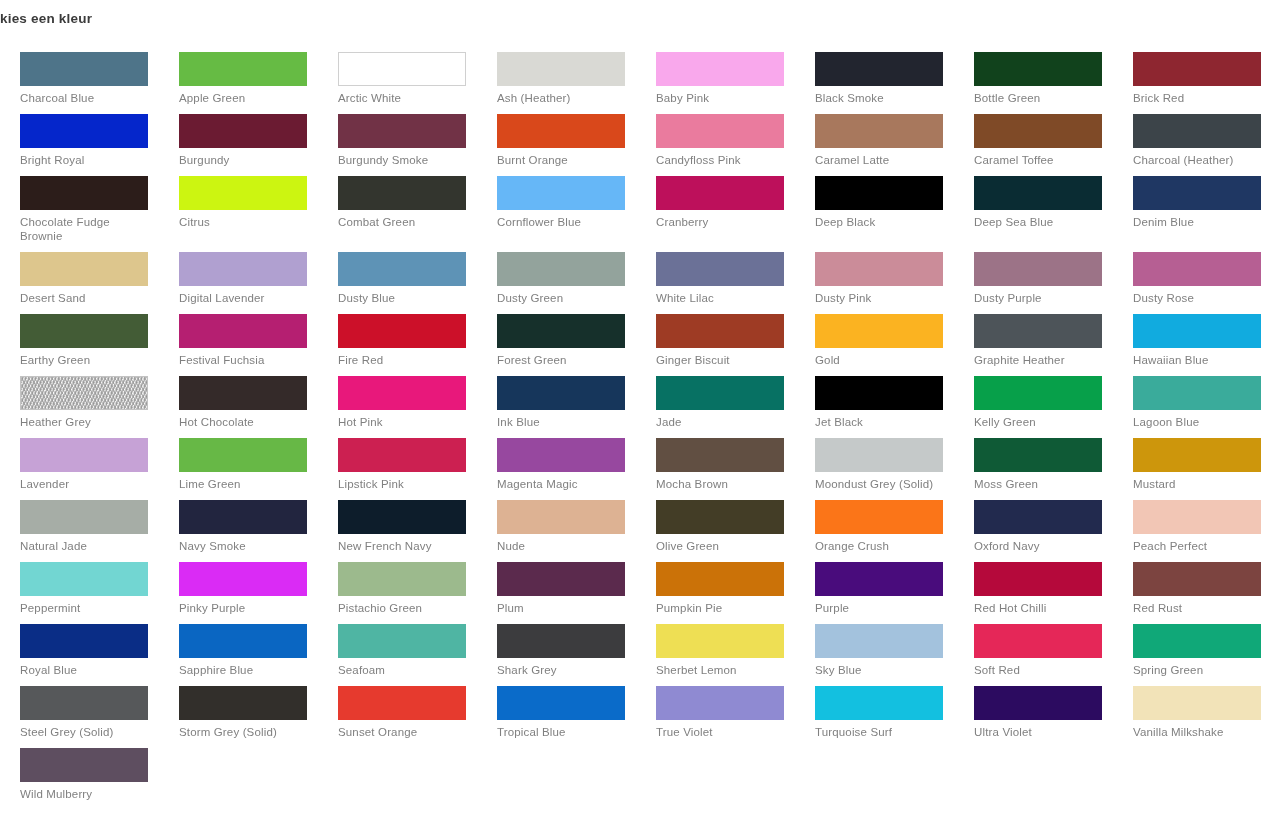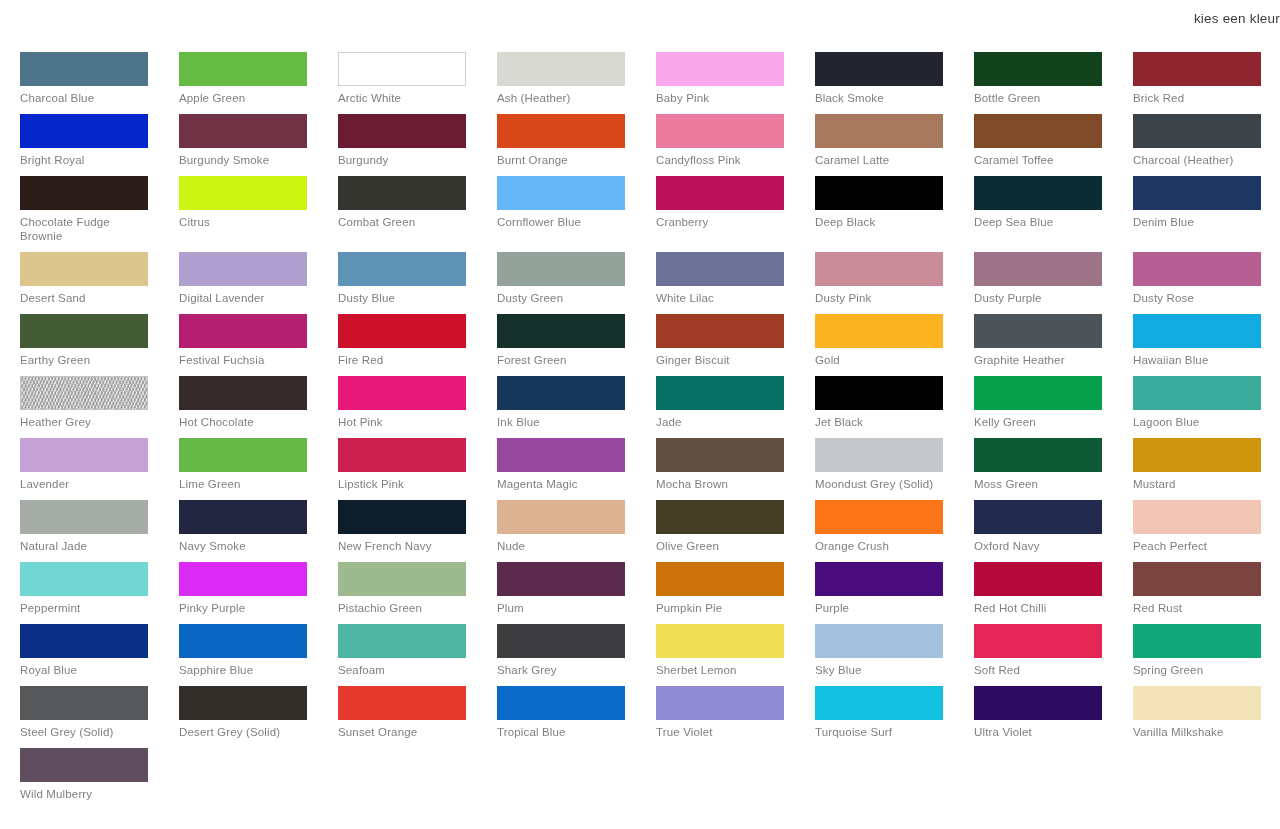--- a/index.html
+++ b/index.html
@@ -11,23 +11,23 @@
   body {
     width: 1280px;
     height: 829px;
     overflow: hidden;
     font-family: "Liberation Sans", sans-serif;
     color: #7a7a7a;
     position: relative;
   }
 
   #page-title {
-    text-align: right;
+    text-align: left;
     font-size: 13.5px;
-    font-weight: normal;
+    font-weight: bold;
     color: #3b3b3b;
     letter-spacing: 0.2px;
     padding-top: 10px;
     height: 18px;
     line-height: 18px;
   }
 
   #swatch-grid {
     position: absolute;
     left: 20px;
@@ -109,28 +109,28 @@
     </div>
     <div class="swatch-cell">
       <span class="swatch-chip" style="background-color: rgb(142, 38, 48); border-color: rgb(142, 38, 48);"></span>
       <div class="swatch-label">Brick Red</div>
     </div>
     <div class="swatch-cell">
       <span class="swatch-chip" style="background-color: rgb(5, 38, 203); border-color: rgb(5, 38, 203);"></span>
       <div class="swatch-label">Bright Royal</div>
     </div>
     <div class="swatch-cell">
+      <span class="swatch-chip" style="background-color: rgb(107, 27, 50); border-color: rgb(107, 27, 50);"></span>
+      <div class="swatch-label">Burgundy</div>
+    </div>
+    <div class="swatch-cell">
       <span class="swatch-chip" style="background-color: rgb(113, 50, 70); border-color: rgb(113, 50, 70);"></span>
       <div class="swatch-label">Burgundy Smoke</div>
     </div>
     <div class="swatch-cell">
-      <span class="swatch-chip" style="background-color: rgb(107, 27, 50); border-color: rgb(107, 27, 50);"></span>
-      <div class="swatch-label">Burgundy</div>
-    </div>
-    <div class="swatch-cell">
       <span class="swatch-chip" style="background-color: rgb(217, 72, 27); border-color: rgb(217, 72, 27);"></span>
       <div class="swatch-label">Burnt Orange</div>
     </div>
     <div class="swatch-cell">
       <span class="swatch-chip" style="background-color: rgb(234, 123, 158); border-color: rgb(234, 123, 158);"></span>
       <div class="swatch-label">Candyfloss Pink</div>
     </div>
     <div class="swatch-cell">
       <span class="swatch-chip" style="background-color: rgb(168, 120, 93); border-color: rgb(168, 120, 93);"></span>
       <div class="swatch-label">Caramel Latte</div>
@@ -398,21 +398,21 @@
     <div class="swatch-cell">
       <span class="swatch-chip" style="background-color: rgb(16, 168, 120); border-color: rgb(16, 168, 120);"></span>
       <div class="swatch-label">Spring Green</div>
     </div>
     <div class="swatch-cell">
       <span class="swatch-chip" style="background-color: rgb(86, 88, 90); border-color: rgb(86, 88, 90);"></span>
       <div class="swatch-label">Steel Grey (Solid)</div>
     </div>
     <div class="swatch-cell">
       <span class="swatch-chip" style="background-color: rgb(50, 47, 43); border-color: rgb(50, 47, 43);"></span>
-      <div class="swatch-label">Desert Grey (Solid)</div>
+      <div class="swatch-label">Storm Grey (Solid)</div>
     </div>
     <div class="swatch-cell">
       <span class="swatch-chip" style="background-color: rgb(230, 58, 46); border-color: rgb(230, 58, 46);"></span>
       <div class="swatch-label">Sunset Orange</div>
     </div>
     <div class="swatch-cell">
       <span class="swatch-chip" style="background-color: rgb(10, 107, 201); border-color: rgb(10, 107, 201);"></span>
       <div class="swatch-label">Tropical Blue</div>
     </div>
     <div class="swatch-cell">

